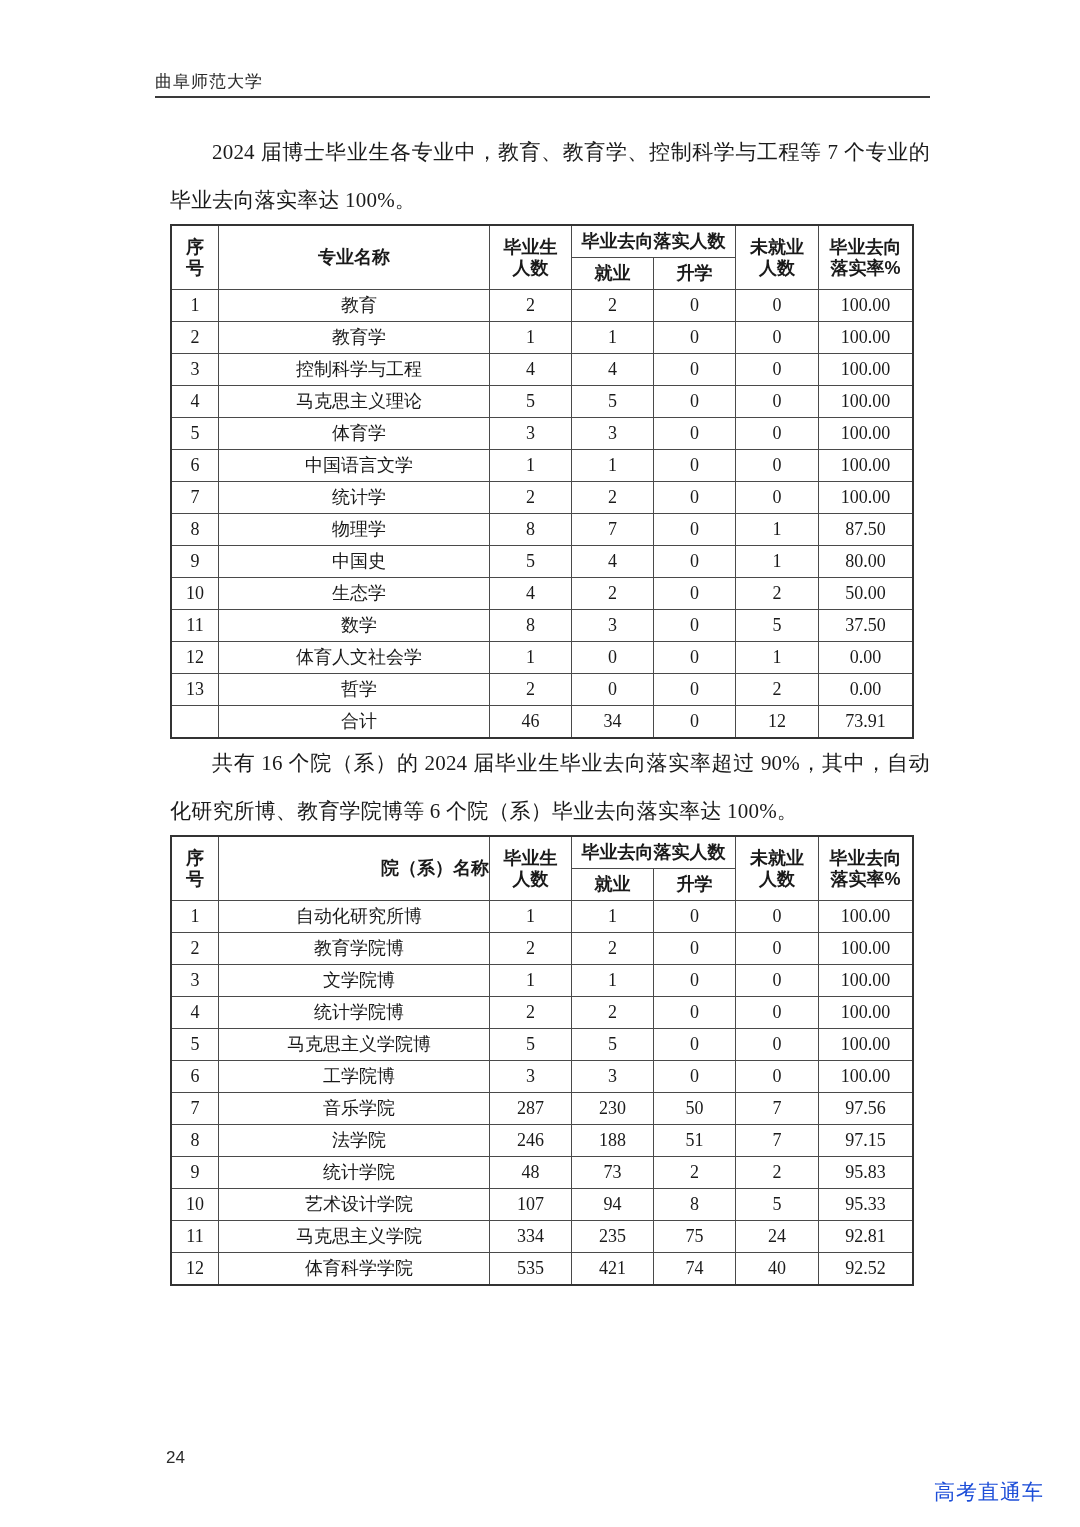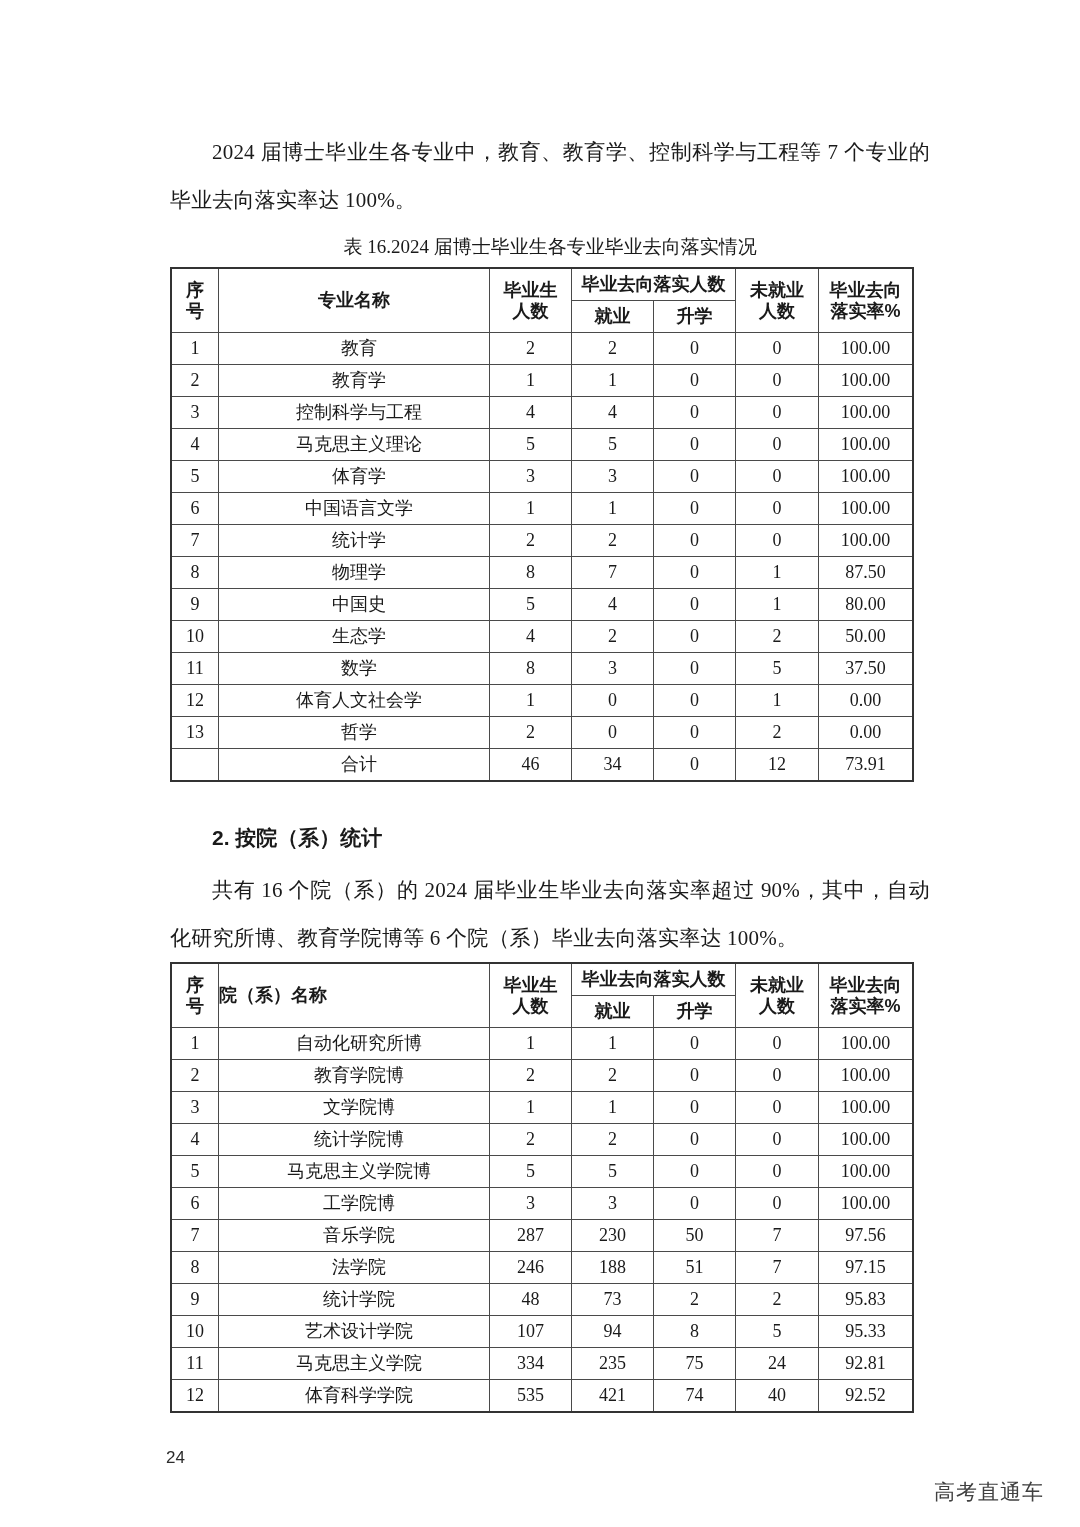--- a/index.html
+++ b/index.html
@@ -89,36 +89,39 @@
   table.doc { border:2px solid #333; }
 
   
   .pagenum {
     position:absolute; left:166px; top:1448px;
     font-size:17px; color:#2b2b2b;
     font-family:"Liberation Sans","DejaVu Sans",sans-serif;
   }
   .watermark {
     position:absolute; right:36px; top:1478px;
-    font-size:21px; color:#404040;
+    font-size:21px; color:#1d4ed8;
     font-family:"Liberation Sans","DejaVu Sans",sans-serif;
     letter-spacing:1px;
   }
 </style>
 </head>
 <body>
 
 <div class="page">
 
+  <div class="runhead">
+    <div class="runhead-title">曲阜师范大学</div>
+    <div class="runhead-rule"></div>
+  </div>
 
   <div class="content">
 
     <p class="para">2024 届博士毕业生各专业中，教育、教育学、控制科学与工程等 7 个专业的毕业去向落实率达 100%。</p>
 
-    <div class="tbl-caption">表 16.2024 届博士毕业生各专业毕业去向落实情况</div>
     <table class="doc">
       <thead>
         <tr>
           <th class="c-idx hd-tall" rowspan="2">
             <span class="two-line">序</span>
             <span class="two-line">号</span>
           </th>
           <th class="c-name hd-tall" rowspan="2" style="text-align:center;padding-left:0 !important;">专业名称</th>
           <th class="c-grad hd-tall" rowspan="2">
             <span class="two-line">毕业生</span>
@@ -262,31 +265,30 @@
             <td class="c-name totalcell">合计</td>
             <td class="c-grad">46</td>
             <td class="c-emp">34</td>
             <td class="c-stu">0</td>
             <td class="c-un">12</td>
             <td class="c-rate">73.91</td>
           </tr>
         </tbody>
     </table>
 
-    <h3 class="section">2. 按院（系）统计</h3>
     <p class="para">共有 16 个院（系）的 2024 届毕业生毕业去向落实率超过 90%，其中，自动化研究所博、教育学院博等 6 个院（系）毕业去向落实率达 100%。</p>
 
     <table class="doc">
       <thead>
         <tr>
           <th class="c-idx hd-tall" rowspan="2">
             <span class="two-line">序</span>
             <span class="two-line">号</span>
           </th>
-          <th class="c-name hd-tall" rowspan="2" style="text-align:left;padding-left:0 !important;">院（系）名称</th>
+          <th class="c-name hd-tall" rowspan="2" style="text-align:right;padding-left:0 !important;">院（系）名称</th>
           <th class="c-grad hd-tall" rowspan="2">
             <span class="two-line">毕业生</span>
             <span class="two-line">人数</span>
           </th>
           <th class="hd-half" colspan="2">毕业去向落实人数</th>
           <th class="c-un hd-tall" rowspan="2">
             <span class="two-line">未就业</span>
             <span class="two-line">人数</span>
           </th>
           <th class="c-rate hd-tall" rowspan="2">

